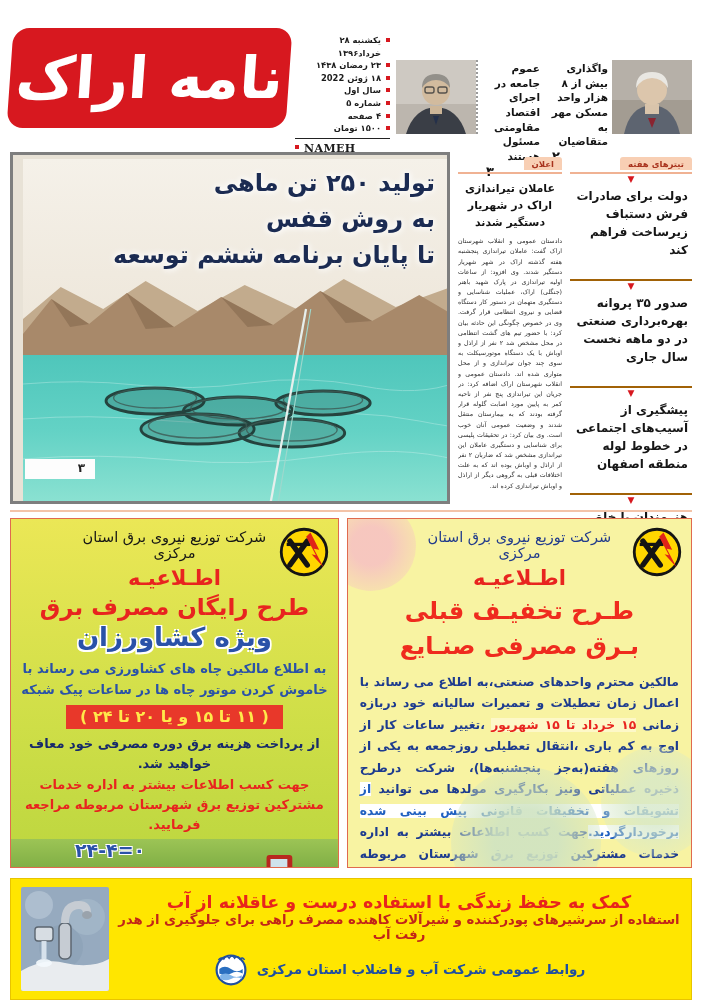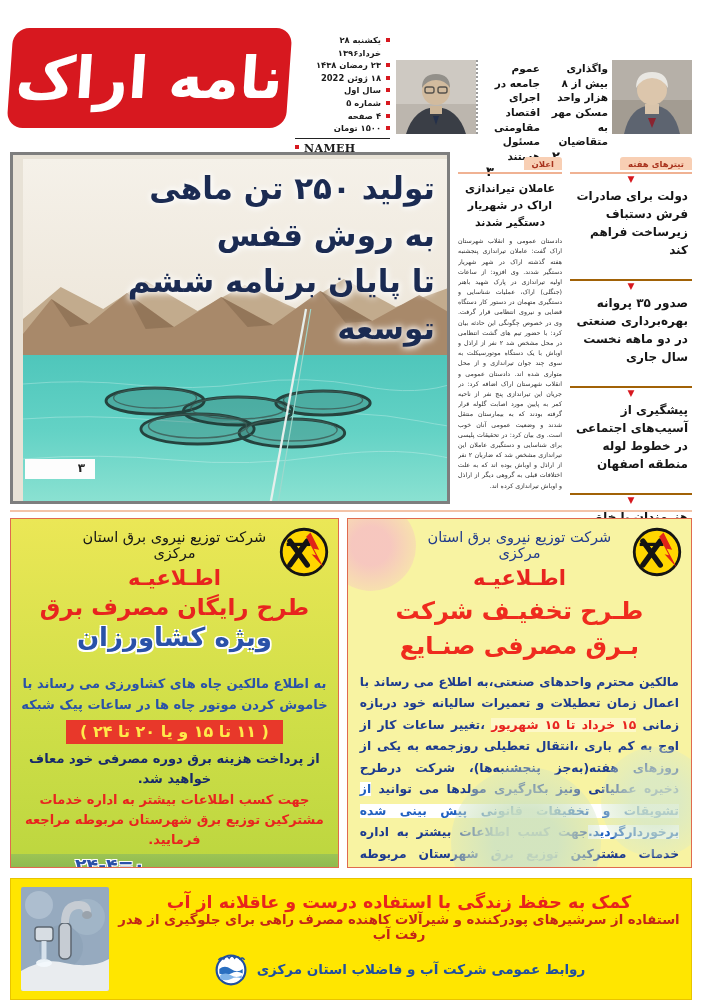--- a/index.html
+++ b/index.html
@@ -48,21 +48,21 @@
   .witem::before { content:"▼"; position:absolute; top:0px; left:50%; transform:translateX(-50%); color:#d7181f; font-size:9px; }
   .witem .wtxt { font-size:12px; font-weight:bold; color:#161616; line-height:1.5; text-align:right; }
 
   .artcol { width:104px; flex:none; overflow:hidden; }
   .artcol h3 { font-size:11px; font-weight:bold; color:#111; line-height:1.55; text-align:center; margin:6px 0 5px; }
   .artcol .abody { font-size:6.3px; color:#2e2e2e; line-height:1.62; text-align:justify; }
 
   .story { flex:1; position:relative; border:3px solid #7e7e7e; overflow:hidden; background:#e8e2d6; }
   .story svg.scene { position:absolute; inset:0; width:100%; height:100%; }
   .story .headline { position:absolute; top:10px; right:12px; width:330px; text-align:right; color:#1b2b52; font-weight:bold; line-height:1.5; }
-  .story .headline div { font-size:31px; text-shadow:0 0 6px #ffffff, 0 0 10px #ffffff; }
+  .story .headline div { font-size:24px; text-shadow:0 0 6px #ffffff, 0 0 10px #ffffff; }
   .story .badge { position:absolute; left:12px; bottom:22px; width:70px; height:20px; background:#fdfdfd; font-size:12px; font-weight:bold; color:#222; padding:2px 10px 0 0; text-align:right; direction:ltr; }
   .rowline { border-top:2px solid #f3c3a8; margin:6px 0 6px; }
 
   
   .ads { display:flex; gap:8px; height:350px; }
   .ad { position:relative; border:1.5px solid #e06a4e; overflow:hidden; text-align:center; }
   .ad-right { flex:1.04; background:#f8f3a2; padding:8px 12px 6px; }
   .ad-left  { flex:1; background:linear-gradient(#ebe756, #cede47 60%, #bcd63f); padding:8px 10px 0; }
   .elogo { position:absolute; top:7px; right:8px; width:52px; height:52px; }
   .deco { position:absolute; border-radius:50%; pointer-events:none; }
@@ -73,21 +73,21 @@
   .ad-right .company { color:#203a8c; }
   .ad-left  .company { color:#151515; }
   .ad .notice { color:#e8241f; font-size:21px; font-weight:bold; letter-spacing:2px; margin-top:5px; }
   .ad-right .btitle { color:#ef2b1e; font-size:24px; font-weight:bold; line-height:1.45; margin-top:4px; }
   .ad-right .body { margin-top:8px; font-size:12.3px; font-weight:bold; color:#1d3b8f; text-align:justify; line-height:1.75; direction:rtl; }
   .ad-right .body .red { color:#e8241f; background:#fdf8c8; }
   .ad-right .body .hl { color:#2060c0; background:#ffffff; }
   .ad-left .t1 { color:#e8241f; font-size:23px; font-weight:bold; margin-top:4px; }
   .ad-left .t2 { color:#2a52a8; font-size:26px; font-weight:bold; margin-top:2px;
     text-shadow:-1.5px -1.5px 0 #fff, 1.5px -1.5px 0 #fff, -1.5px 1.5px 0 #fff, 1.5px 1.5px 0 #fff; }
-  .ad-left .b1 { color:#2a52a8; font-size:13px; font-weight:bold; line-height:1.6; margin-top:22px; }
+  .ad-left .b1 { color:#2a52a8; font-size:13px; font-weight:bold; line-height:1.6; margin-top:7px; }
   .ad-left .band { display:inline-block; direction:rtl; background:#e8382a; color:#ffe94a; font-size:16px; font-weight:bold; padding:2px 14px 3px; margin-top:4px; }
   .ad-left .b2 { color:#182a6a; font-size:13px; font-weight:bold; line-height:1.55; margin-top:5px; }
   .ad-left .b3 { color:#e8241f; font-size:13px; font-weight:bold; line-height:1.55; margin-top:1px; }
   .scene { position:relative; height:96px; margin:4px -10px 0; }
   .scene svg { position:absolute; inset:0; width:100%; height:100%; }
   .equation { position:absolute; top:0px; left:64px; direction:ltr; color:#2a52a8; font-size:19px; font-weight:bold;
     text-shadow:-1px -1px 0 #fff,1px -1px 0 #fff,-1px 1px 0 #fff,1px 1px 0 #fff; }
 
   
   .banner { margin-top:10px; height:122px; background:#ffe600; border:1px solid #e8c400; display:flex; align-items:center; padding:8px 10px; gap:8px; }
@@ -252,21 +252,21 @@
       <span class="deco d3"></span>
       <svg class="elogo" viewBox="0 0 48 48">
         <circle cx="24" cy="24" r="21" fill="#ffd600" stroke="#141414" stroke-width="2.6"></circle>
         <path d="M11 14 L27 36 M27 14 L11 36" stroke="#141414" stroke-width="5" stroke-linecap="round"></path>
         <path d="M8 17 H30" stroke="#141414" stroke-width="3"></path>
         <path d="M30 6 L38 22 L33 21 L42 38 L31 26 L35 27 L26 10 Z" fill="#e02418"></path>
       </svg>
       <div class="company">شرکت توزیع نیروی برق استان مرکزی</div>
       <div class="notice">اطـلاعیـه</div>
       <div class="btitle">
-        <div>طـرح تخفیـف شرکت</div>
+        <div>طـرح تخفیـف قبلی</div>
         <div>بـرق مصرفی صنـایع</div>
       </div>
       <p class="body"><span>مالکین محترم واحدهای صنعتی،به اطلاع می رساند با اعمال زمان تعطیلات و تعمیرات سالیانه خود دربازه زمانی </span><span class="red">۱۵ خرداد تا ۱۵ شهریور</span><span> ،تغییر ساعات کار از اوج به کم باری ،انتقال تعطیلی روزجمعه به یکی از روزهای هفته(به‌جز پنجشنبه‌ها)، شرکت درطرح ذخیره عملیاتی ونیز بکارگیری مولدها می توانید </span><span class="hl">از تشویقات و تخفیفات قانونی پیش بینی شده برخوردارگردید.</span><span>جهت کسب اطلاعات بیشتر به اداره خدمات مشترکین توزیع برق شهرستان مربوطه مراجعه فرمایید.</span></p>
 
     </div>
 
     <div class="ad ad-left">
       <svg class="elogo" viewBox="0 0 48 48">
         <circle cx="24" cy="24" r="21" fill="#ffd600" stroke="#141414" stroke-width="2.6"></circle>
         <path d="M11 14 L27 36 M27 14 L11 36" stroke="#141414" stroke-width="5" stroke-linecap="round"></path>

